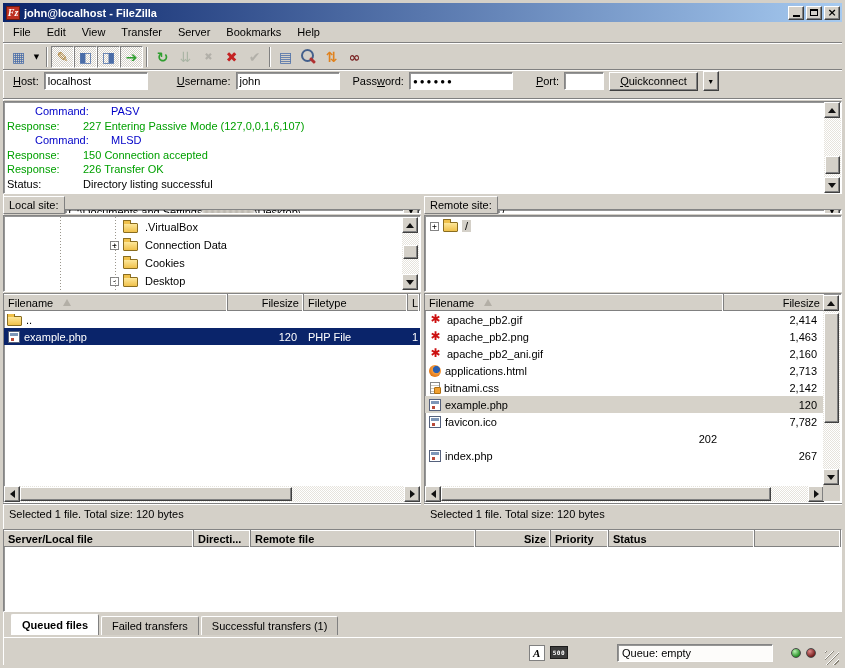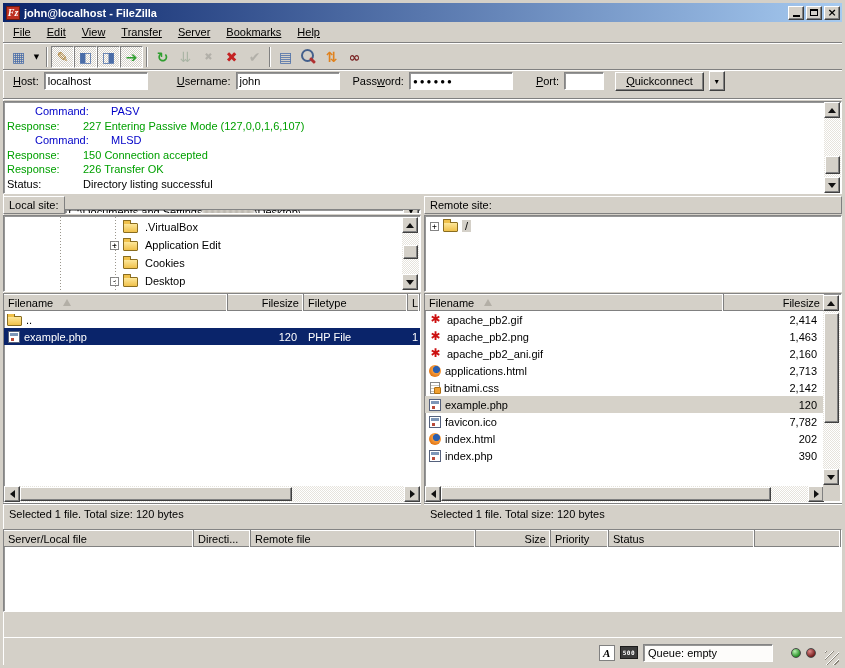--- a/index.html
+++ b/index.html
@@ -18,21 +18,21 @@
   .fzicon{width:14px;height:14px;background:#bf3122;color:#fff;border:1px solid #6d1a10;
     font:italic bold 10px/12px "Liberation Serif",serif;text-align:center;margin:0 4px 0 1px;flex:none;}
   .wtitle{flex:1;color:#fff;font-weight:bold;white-space:nowrap;overflow:hidden;}
   .wbtn{width:16px;height:14px;background:#d4d0c8;border:1px solid;border-color:#fff #404040 #404040 #fff;
     box-shadow:inset -1px -1px 0 #808080;margin-left:2px;display:flex;align-items:center;justify-content:center;flex:none;}
   .glyph-min{width:7px;height:2px;background:#000;margin-top:7px;}
   .glyph-max{width:8px;height:7px;border:1px solid #000;border-top-width:2px;}
   .glyph-close{font:bold 11px/11px "DejaVu Sans",sans-serif;}
 
   
-  .menubar{top:20px;height:18px;display:flex;align-items:center;padding-left:2px;text-decoration:underline;}
+  .menubar{top:20px;height:18px;display:flex;align-items:center;padding-left:2px;}
   .mitem{padding:2px 8px;}
 
   
   .g1{top:39px;} .g2{top:66px;} .g3{top:95px;}
   .toolbar{top:41px;height:25px;display:flex;align-items:center;padding-left:4px;}
   .titem{height:22px;display:flex;align-items:center;justify-content:center;flex:none;}
   .titem[data-icon]{width:23px;font:14px/20px "DejaVu Sans",sans-serif;}
   .titem[data-icon="dropdown"]{width:13px;}
   .titem.sep{width:2px;height:20px;border-left:1px solid #808080;border-right:1px solid #fff;margin:0 3px;}
   .titem.pressed{border:1px solid;border-color:#808080 #fff #fff #808080;
@@ -90,21 +90,21 @@
   .tri-up{width:0;height:0;border:4px solid transparent;border-bottom:5px solid #111;margin-top:-4px;}
   .tri-dn{width:0;height:0;border:4px solid transparent;border-top:5px solid #111;margin-bottom:-4px;}
   .tri-lf{width:0;height:0;border:4px solid transparent;border-right:5px solid #111;margin-left:-4px;}
   .tri-rt{width:0;height:0;border:4px solid transparent;border-left:5px solid #111;margin-right:-4px;}
   .thumb{background:#d4d0c8;border:1px solid;border-color:#fff #404040 #404040 #fff;box-shadow:inset -1px -1px 0 #808080;}
   .vthumb{position:absolute;left:0;width:15px;margin:0 1px;}
   .hthumb{height:14px;margin:1px 0;}
 
   
   .pane-l{position:absolute;left:0;width:418px;}
-  .pane-r{position:absolute;left:421px;right:0;flex-direction:column;}
+  .pane-r{position:absolute;left:421px;right:0;}
   .sites{top:193px;height:18px;}
   .siterow{display:flex;align-items:stretch;height:18px;}
   .sitelabel{background:#d4d0c8;border:1px solid;border-color:#fff #808080 #808080 #fff;
     padding:2px 5px;white-space:nowrap;flex:none;}
   .combo{flex:1;background:#fff;display:flex;align-items:center;overflow:hidden;margin-top:13px;}
   .combo .ctext{flex:1;padding:1px 3px;white-space:nowrap;overflow:hidden;}
   .combo .dropbtn{height:14px;margin:1px;}
   .redacted{display:inline-block;width:52px;height:11px;vertical-align:-2px;border-radius:1px;
     background:repeating-linear-gradient(90deg,#d2cec6 0 3px,#b9b5ad 3px 6px);filter:blur(1.1px);}
 
@@ -156,34 +156,34 @@
   .pane-l .frow.selected{background:#0a246a;color:#fff;}
   .pane-r .frow.selected{background:#d6d2c9;}
   .rmargin{margin-right:17px;}
   .corner{position:absolute;right:1px;bottom:1px;width:17px;height:16px;background:#d4d0c8;}
 
   .pstatus{top:500px;height:21px;}
   .pstat{border-top:1px solid #808080;box-shadow:inset 0 1px 0 #fff;padding:4px 6px 0;white-space:nowrap;overflow:hidden;}
 
   .queue{top:526px;height:83px;}
   .queuebox{position:absolute;inset:0;background:#fff;display:flex;flex-direction:column;}
-  .qgrid{display:grid;grid-template-columns:190px 57px 225px 75px 58px 146px 1fr;}
+  .qgrid{display:grid;grid-template-columns:190px 57px 225px 75px 58px 146px 1fr;font-weight:bold;}
 
   .tabs{top:609px;height:23px;display:flex;align-items:flex-end;gap:2px;padding-left:8px;}
   .tab{height:19px;padding:3px 10px;background:#ccc8c0;border:1px solid;border-color:#fff #808080 #808080 #fff;
     border-bottom:none;border-radius:2px 2px 0 0;white-space:nowrap;}
   .tab.active{background:#fff;font-weight:bold;height:21px;padding-top:4px;}
 
   .sbar{top:634px;height:28px;border-top:1px solid #fff;display:flex;align-items:center;
     justify-content:flex-end;gap:5px;padding:2px 3px 0 0;}
   .badge-a{width:16px;height:16px;background:#fff;border:1px solid #808080;flex:none;
     font:italic bold 11px/14px "Liberation Serif",serif;text-align:center;}
   .badge-500{background:#3c3c3c;color:#fff;border:1px solid #1c1c1c;flex:none;
     font:bold 6px/7px "DejaVu Sans Mono",monospace;padding:2px 2px;letter-spacing:.5px;}
-  .qfield{width:130px;height:18px;background:#fdfcfa;padding:2px 4px;white-space:nowrap;}
+  .qfield{width:156px;height:18px;background:#fdfcfa;padding:2px 4px;white-space:nowrap;margin-left:44px;}
   .led{width:10px;height:10px;border-radius:50%;border:1px solid #4a4a4a;flex:none;}
   .led.green{background:radial-gradient(circle at 35% 30%,#b8f0b0,#1f8c1f 75%);}
   .led.red{background:radial-gradient(circle at 35% 30%,#d88,#701818 75%);}
   .grip{width:14px;height:14px;margin-left:4px;align-self:flex-end;
     background:repeating-linear-gradient(135deg,#fff 0 1px,#8a8579 1px 2px,transparent 2px 5px);}
 </style>
 </head>
 <body>
 
 <div class="window">
@@ -241,21 +241,21 @@
 
   <div class="abs quickbar">
     <span class="qlabel"><span></span><span class="accel">H</span><span>ost:</span></span>
     <div class="edit host sunken2">localhost</div>
     <span class="qlabel" style="margin-left:24px"><span></span><span class="accel">U</span><span>sername:</span></span>
     <div class="edit user sunken2">john</div>
     <span class="qlabel" style="margin-left:8px"><span>Pass</span><span class="accel">w</span><span>ord:</span></span>
     <div class="edit pass sunken2">●●●●●●</div>
     <span class="qlabel" style="margin-left:18px"><span></span><span class="accel">P</span><span>ort:</span></span>
     <div class="edit port sunken2"></div>
-    <div class="btn raised" style="margin-left:6px"><span class="accel">Q</span><span>uickconnect</span></div>
+    <div class="btn raised" style=""><span class="accel">Q</span><span>uickconnect</span></div>
     <div class="dropbtn raised">
         <span>▼</span>
       </div>
   </div>
 
   <div class="abs groove g3"></div>
 
   <div class="abs log sunken2">
 
   <div class="logline" data-type="command">
@@ -308,21 +308,21 @@
           <div style="padding-top:1px">
 
           <div class="trow deep">
               <span class="expander"></span>
               <span class="ficon" data-icon="folder"></span>
               <span class="tlabel">.VirtualBox</span>
               </div>
               <div class="trow deep">
               <span class="expander">+</span>
               <span class="ficon" data-icon="folder"></span>
-              <span class="tlabel">Application Edit</span>
+              <span class="tlabel">Connection Data</span>
               </div>
               <div class="trow deep">
               <span class="expander"></span>
               <span class="ficon" data-icon="folder"></span>
               <span class="tlabel">Cookies</span>
               </div>
               <div class="trow deep">
               <span class="expander">-</span>
               <span class="ficon" data-icon="folder"></span>
               <span class="tlabel">Desktop</span>
@@ -459,32 +459,28 @@
             <div class="fcell num">120</div>
           </div>
             <div class="frow rgrid">
             <div class="fcell">
                 <span class="ficon" data-icon="php"></span>
                 <span>favicon.ico</span>
               </div>
             <div class="fcell num">7,782</div>
           </div>
             <div class="frow rgrid">
-            <div class="fcell">
-                <span class="ficon" data-icon="html"></span>
-                <span>index.html</span>
-              </div>
             <div class="fcell num">202</div>
           </div>
             <div class="frow rgrid">
             <div class="fcell">
                 <span class="ficon" data-icon="php"></span>
                 <span>index.php</span>
               </div>
-            <div class="fcell num">390</div>
+            <div class="fcell num">267</div>
           </div>
           </div>
         <div class="hscroll sb-track rmargin">
           <div class="sb-btn">
               <span class="tri-lf"></span>
             </div>
           <div class="thumb hthumb" style="width:330px"></div>
           <div style="flex:1"></div>
           <div class="sb-btn">
               <span class="tri-rt"></span>
@@ -530,20 +526,26 @@
           </div>
         <div class="hcell">
             <span>Status</span>
           </div>
         <div class="hcell"></div>
       </div>
       <div style="flex:1"></div>
     </div>
   </div>
 
+  <div class="abs tabs">
+
+  <div class="tab active">Queued files</div>
+      <div class="tab">Failed transfers</div>
+      <div class="tab">Successful transfers (1)</div>
+    </div>
 
   <div class="abs sbar">
     <div class="badge-a">A</div>
     <div class="badge-500">500</div>
     <div class="qfield sunken2">Queue: empty</div>
     <span style="width:8px"></span>
     <div class="led green"></div>
     <div class="led red"></div>
     <div class="grip"></div>
   </div>

